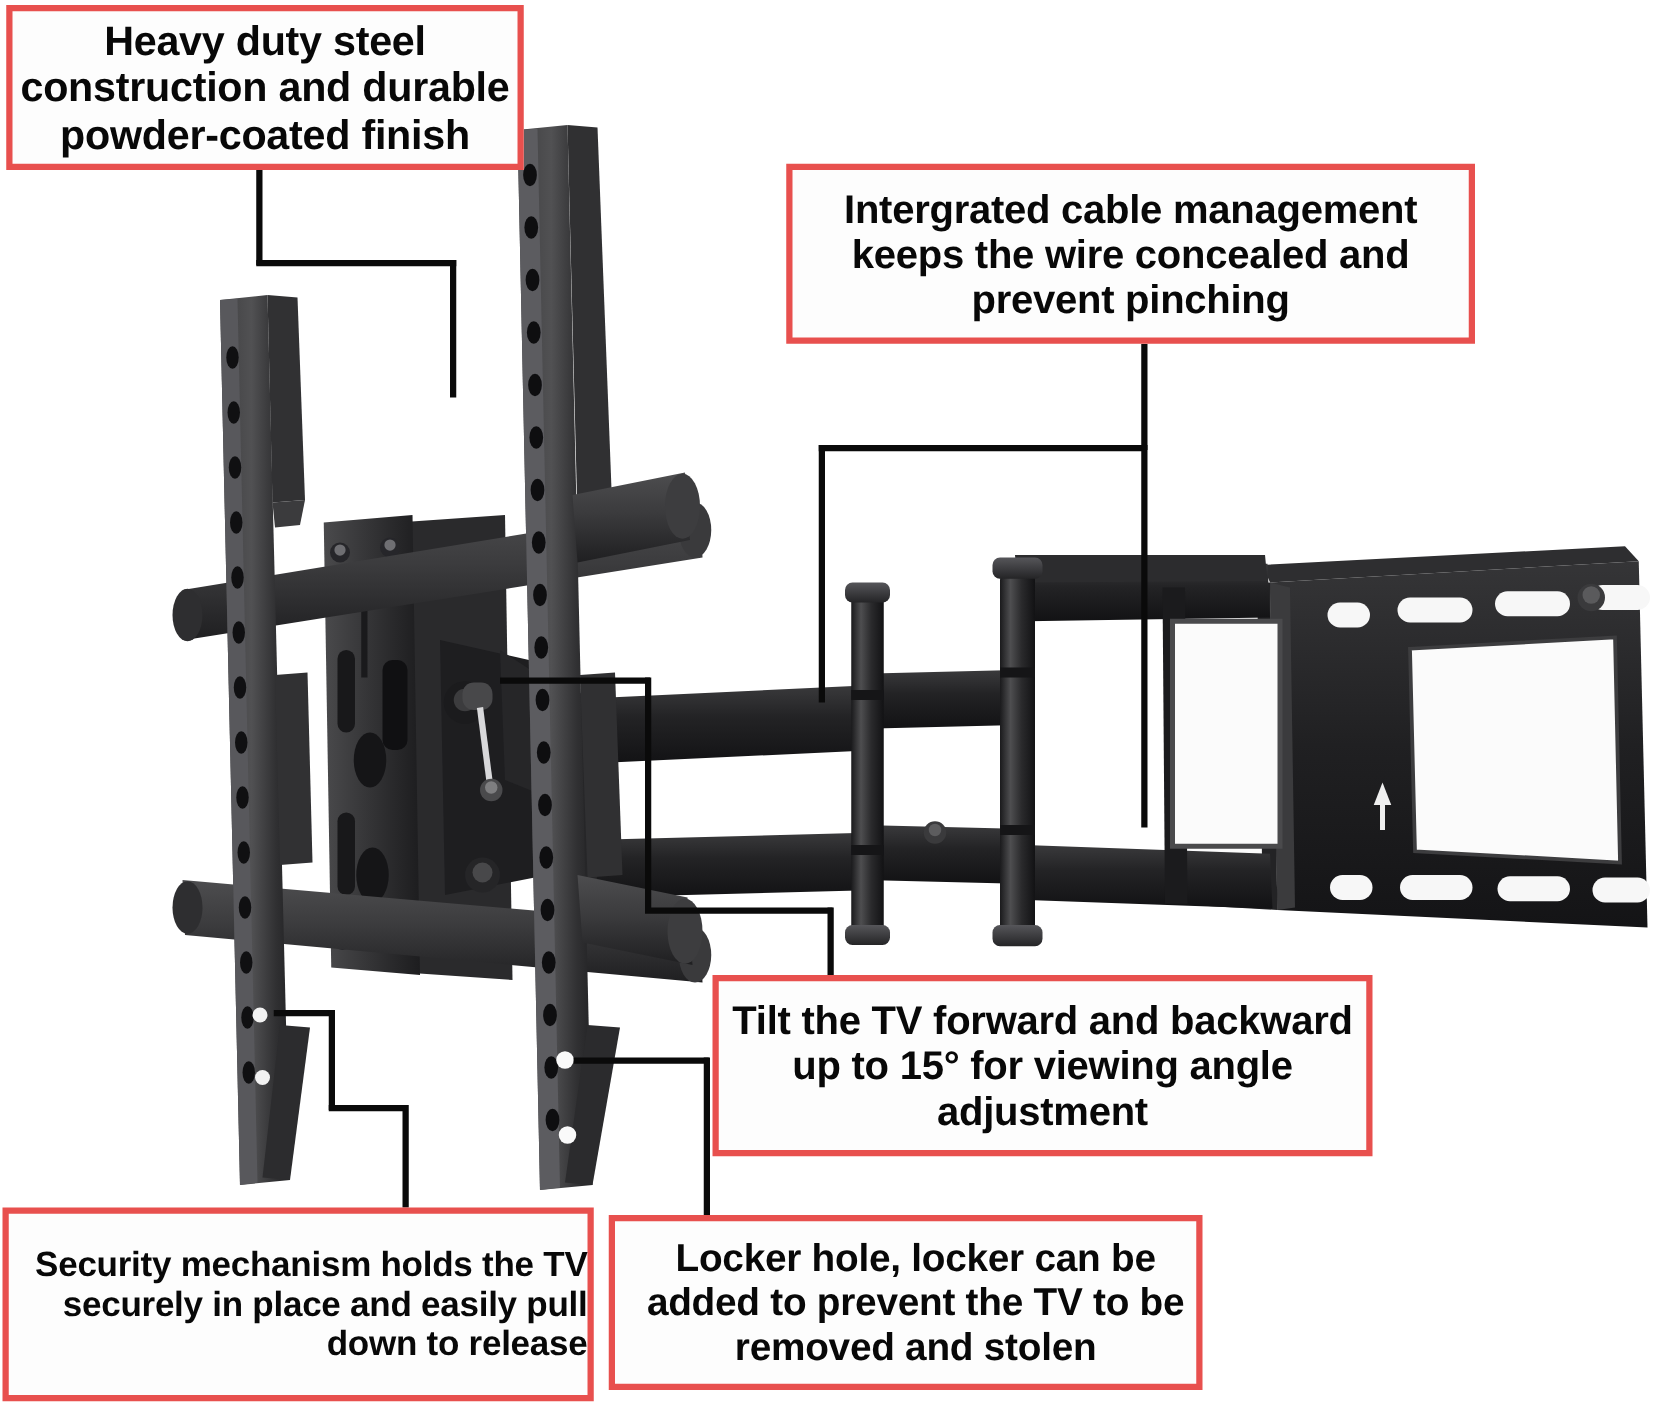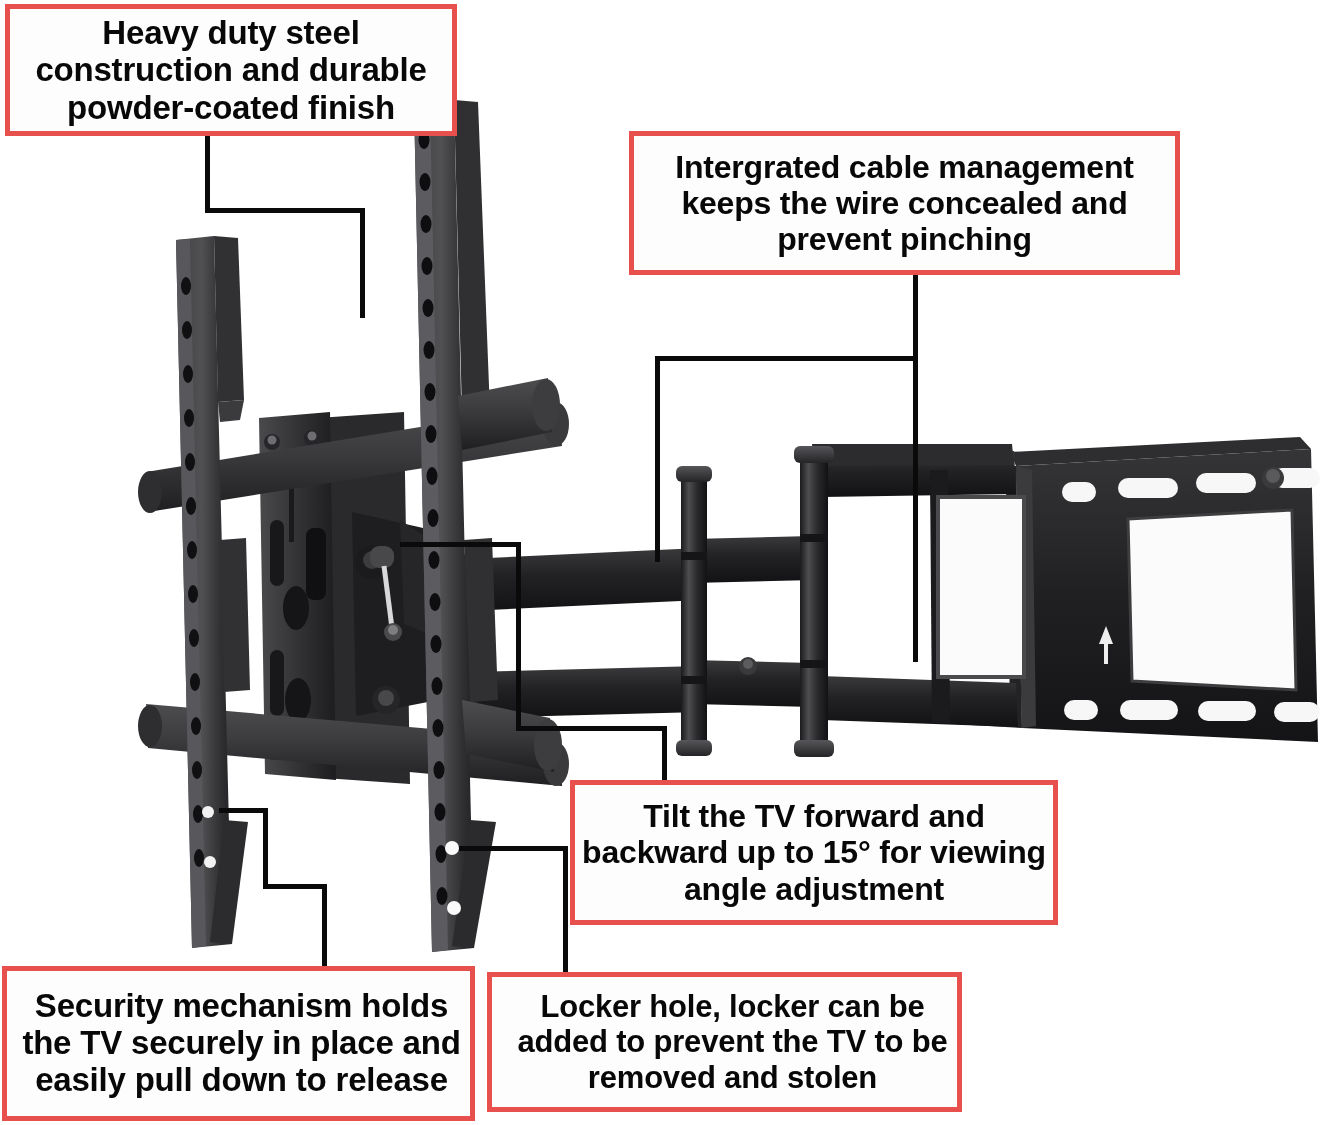--- a/index.html
+++ b/index.html
@@ -8,31 +8,31 @@
 
   #stage{position:absolute;left:0;top:0;width:1342px;height:1125px;background:#fff;}
 
   
   .callout{position:absolute;background:#fdfdfd;border:5px solid #e8504e;
            box-sizing:border-box;display:flex;align-items:center;justify-content:center;
            z-index:40;}
   .callout p{margin:0;font-weight:bold;color:#080808;line-height:1.13;
              text-align:center;letter-spacing:-0.2px;}
 
-  #co-steel{left:5px;top:4px;width:452px;height:132px;}
+  #co-steel{left:5px;top:4px;width:414px;height:132px;}
   #co-steel p{font-size:33px;}
 
   #co-cable{left:629px;top:131px;width:551px;height:144px;}
   #co-cable p{font-size:32px;}
 
-  #co-tilt{left:570px;top:780px;width:488px;height:145px;}
+  #co-tilt{left:570px;top:780px;width:528px;height:145px;}
   #co-tilt p{font-size:32px;}
 
   #co-security{left:2px;top:966px;width:473px;height:155px;}
-  #co-security p{font-size:33px;text-align:center;width:100%;padding-left:6px;
+  #co-security p{font-size:28px;text-align:right;width:100%;padding-left:6px;
                  box-sizing:border-box;line-height:1.12;}
 
   #co-locker{left:487px;top:972px;width:475px;height:140px;padding-left:16px;}
   #co-locker p{font-size:31px;}
 
   
   .ln{position:absolute;background:#0a0a0a;z-index:30;}
   .lh{height:5px;}
   .lv{width:5px;}
 

